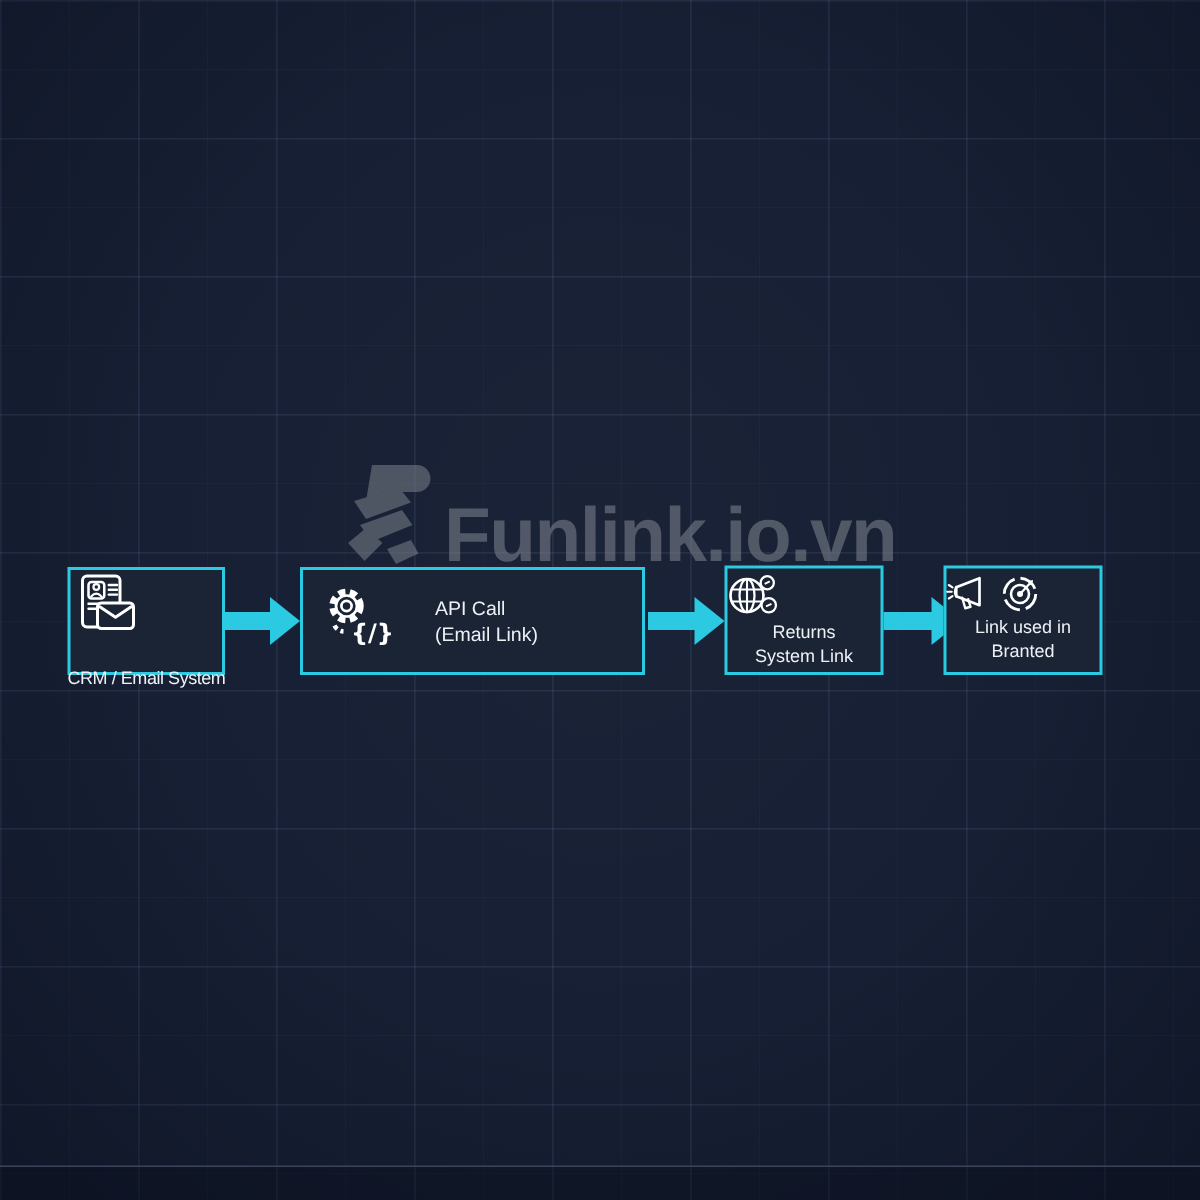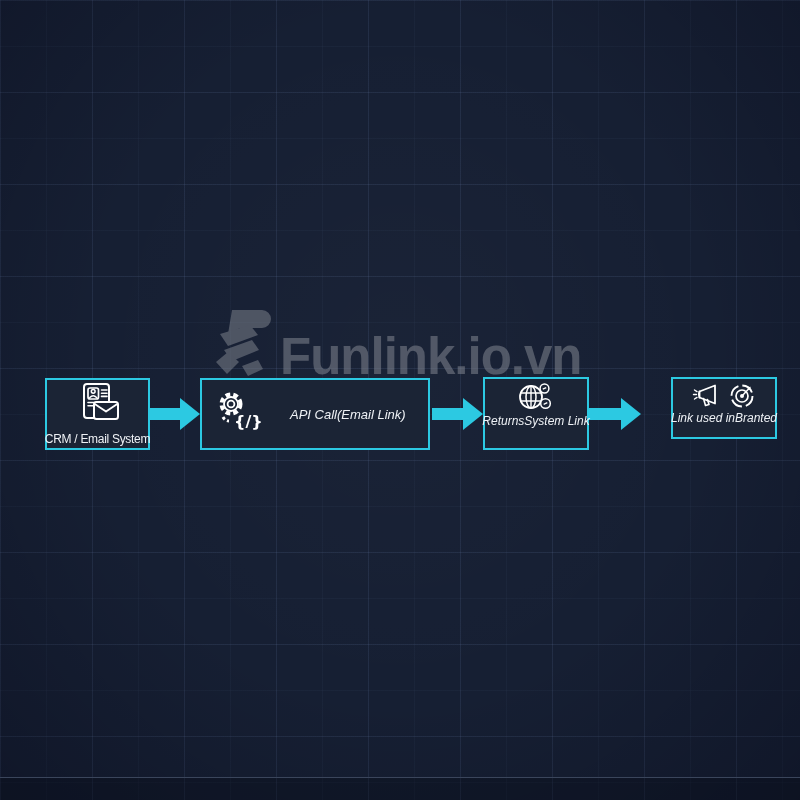--- a/index.html
+++ b/index.html
@@ -9,40 +9,40 @@
     background-color:var(--bg,#161f33);
     background-image:
       radial-gradient(ellipse at 50% 45%, rgba(255,255,255,0.02) 0%, rgba(0,0,12,0.0) 55%, rgba(0,0,14,0.28) 100%),
       linear-gradient(rgba(146,175,227,0.07) 1.5px, transparent 1.5px),
       linear-gradient(90deg, rgba(146,175,227,0.07) 1.5px, transparent 1.5px),
       linear-gradient(rgba(146,175,227,0.04) 1px, transparent 1px),
       linear-gradient(90deg, rgba(146,175,227,0.04) 1px, transparent 1px);
     background-size:100% 100%, 92px 92px, 92px 92px, 46px 46px, 46px 46px;
   }
   
-  .watermark{position:absolute;left:210px;top:300px;z-index:2;display:flex;align-items:flex-start;
+  .watermark{position:absolute;left:226px;top:300px;z-index:2;display:flex;align-items:flex-start;
     color:var(--wm,#80858f);opacity:.55;pointer-events:none;}
   .wm-text{font-size:51px;font-weight:700;letter-spacing:-1px;line-height:50px;margin-left:4px;margin-top:32px;}
   
   .node{position:absolute;}
   .node-box{position:absolute;inset:0;z-index:1;background:var(--fill,#1b2435);
     border:2px solid var(--cyan,#2cc9e2);box-sizing:border-box;}
   .node-content{position:relative;z-index:3;width:100%;height:100%;display:flex;flex-direction:column;
-    align-items:center;justify-content:flex-start;box-sizing:border-box;}
+    justify-content:flex-start;box-sizing:border-box;}
   .node-label{color:var(--txt,#eef1f5);font-size:12px;line-height:16px;text-align:center;white-space:nowrap;}
   #node-crm   {left:45px; top:378px;width:105px;height:72px;}
   #node-api   {left:200px;top:378px;width:230px;height:72px;}
   #node-return{left:483px;top:377px;width:106px;height:73px;}
-  #node-camp  {left:671px;top:377px;width:106px;height:62px;}
+  #node-camp  {left:629px;top:377px;width:106px;height:73px;}
   #node-crm .node-content{padding-top:4px;}
-  #node-crm .node-label{margin-top:5px;letter-spacing:-0.3px;}
+  #node-crm .node-label{margin-top:18px;letter-spacing:-0.3px;}
   #node-api .node-content{flex-direction:row;align-items:center;justify-content:flex-start;padding-left:14px;}
   #node-api .node-label{text-align:left;font-size:13px;line-height:17px;margin-left:24px;}
   #node-return .node-content,#node-camp .node-content{padding-top:5px;}
-  .two-line{display:flex;flex-direction:row;font-style:italic;}
+  .two-line{display:flex;flex-direction:column;}
   .icon-row{display:flex;align-items:center;gap:6px;}
   
   .arrow{position:absolute;z-index:1;height:32px;}
   .arrow .shaft{position:absolute;left:0;top:10px;height:12px;background:var(--cyan,#2cc9e2);}
   .arrow .head{position:absolute;top:0;width:0;height:0;
     border-top:16px solid transparent;border-bottom:16px solid transparent;
     border-left:20px solid var(--cyan,#2cc9e2);}
   #arrow-1{left:150px;top:398px;width:50px;}  #arrow-1 .shaft{width:32px;} #arrow-1 .head{left:30px;}
   #arrow-2{left:432px;top:398px;width:51px;}  #arrow-2 .shaft{width:33px;} #arrow-2 .head{left:31px;}
   #arrow-3{left:589px;top:398px;width:52px;}  #arrow-3 .shaft{width:34px;} #arrow-3 .head{left:32px;}

